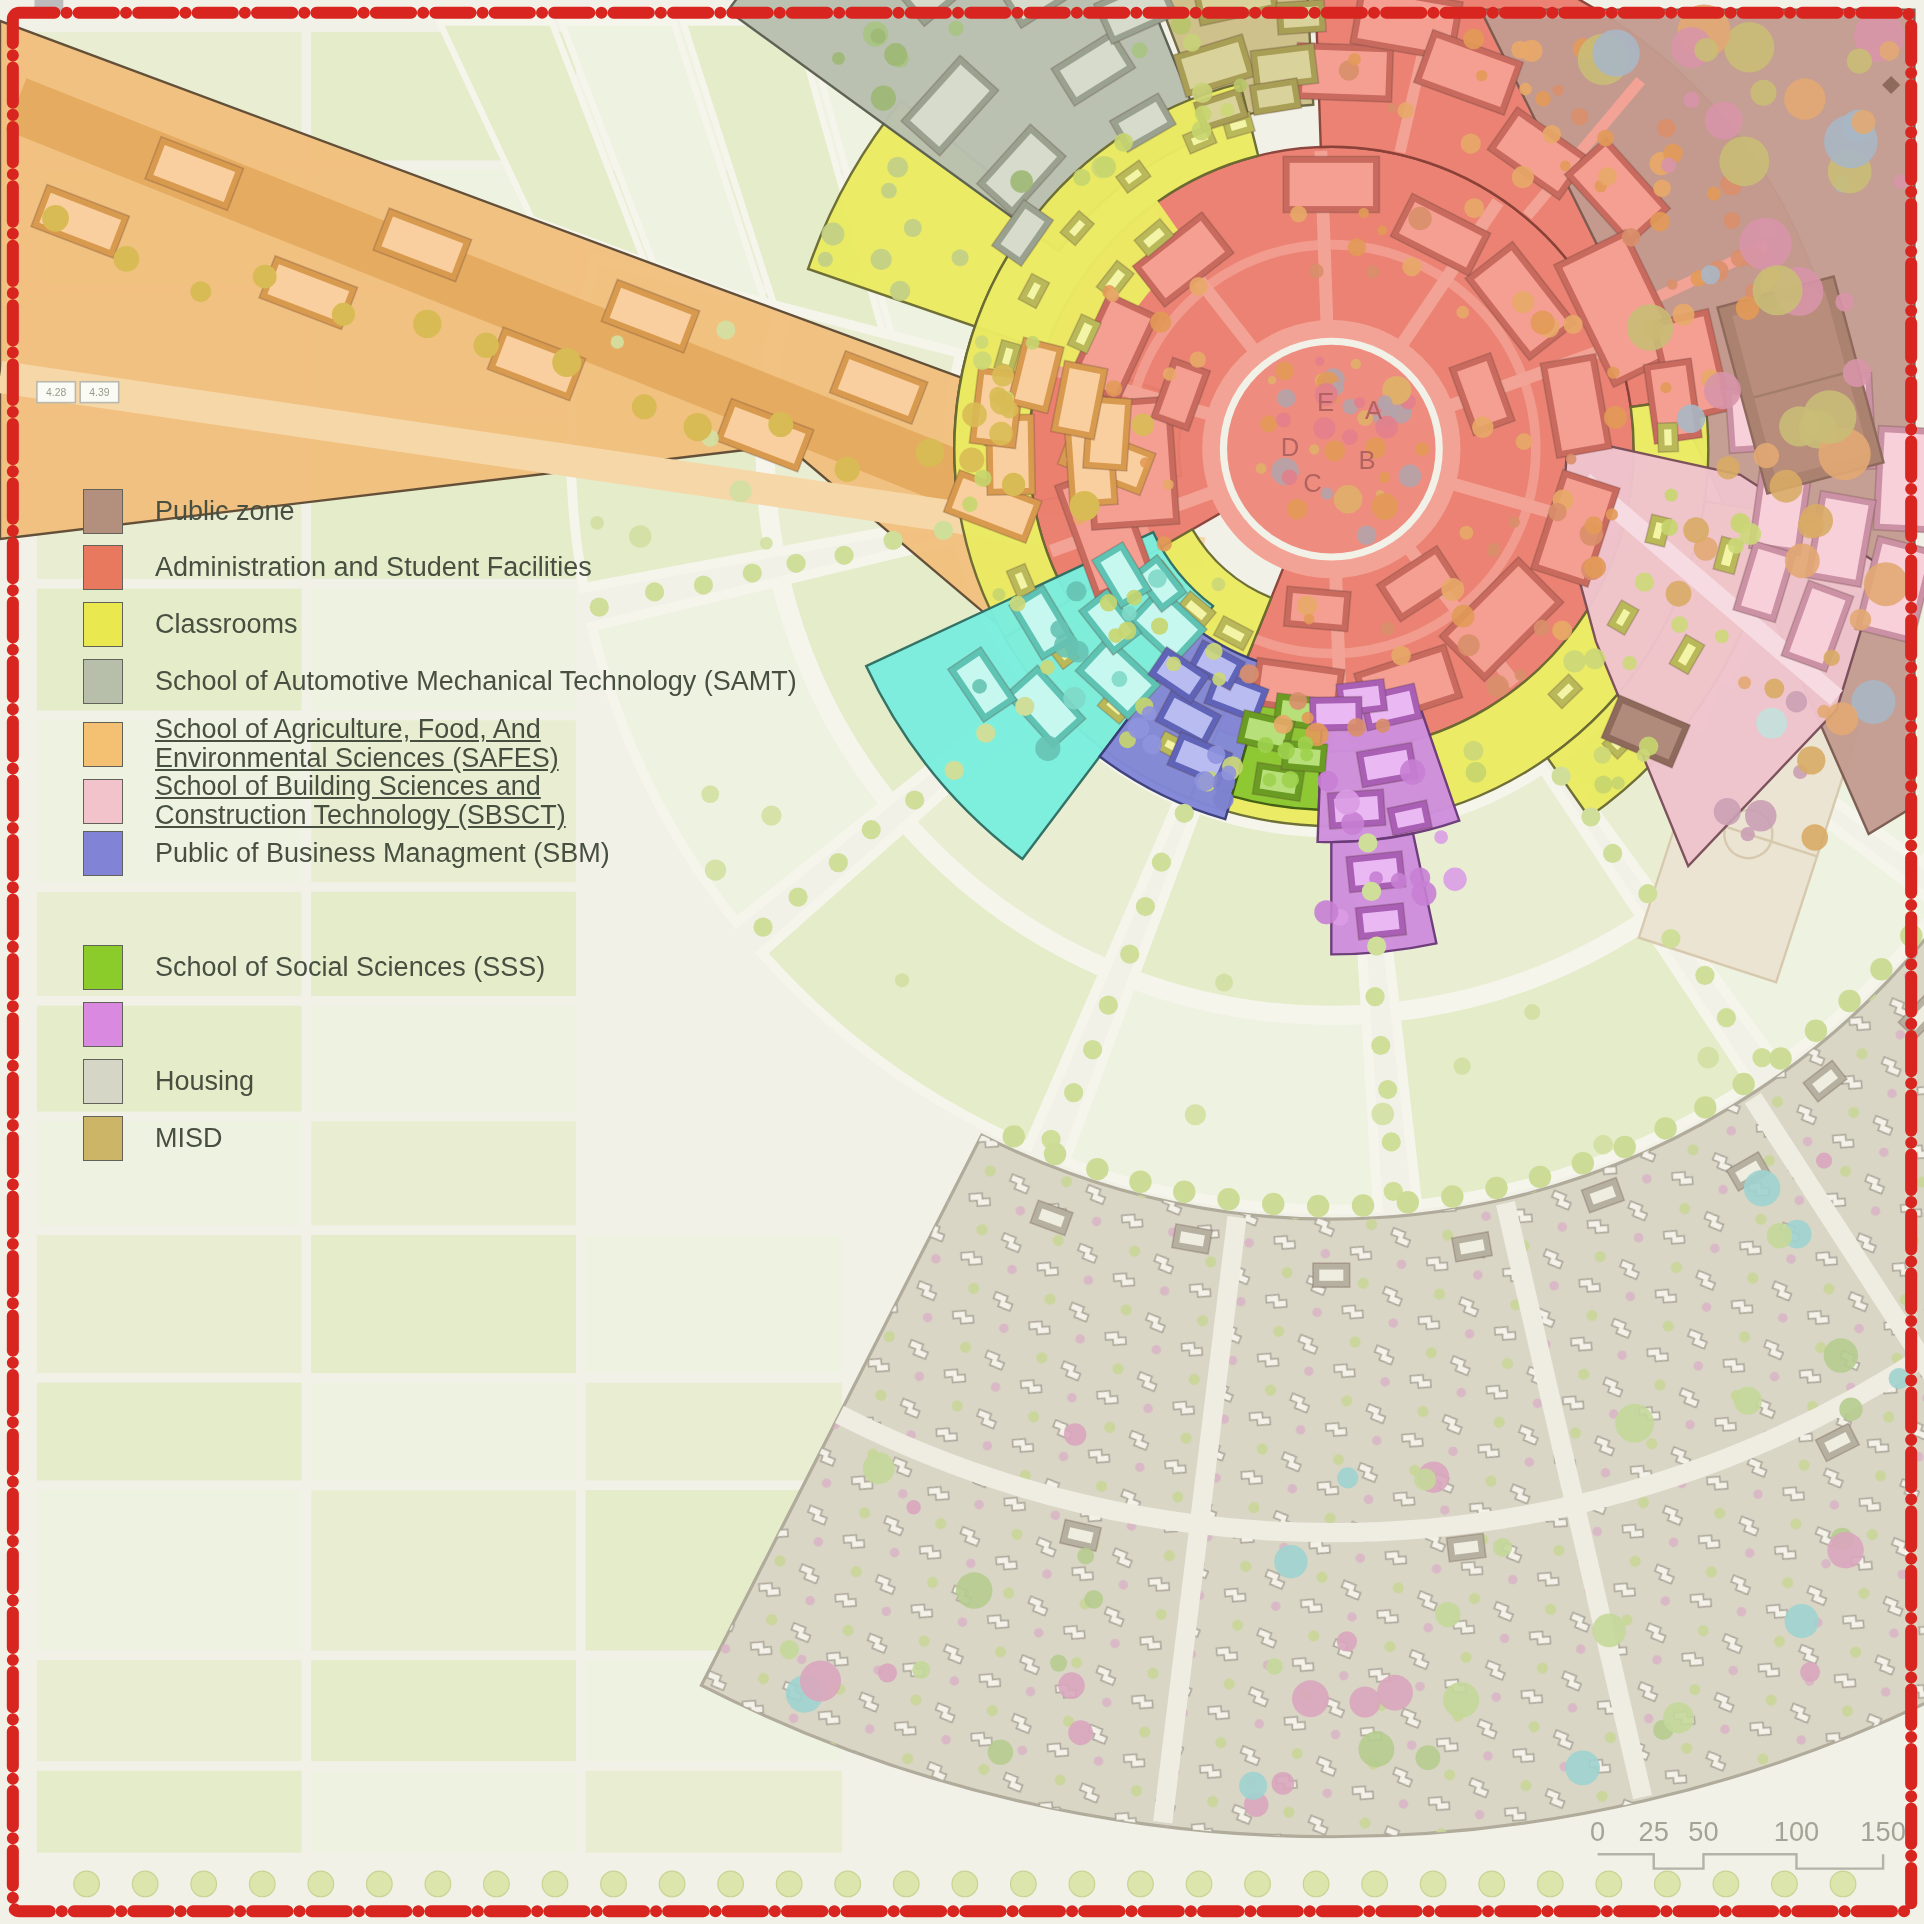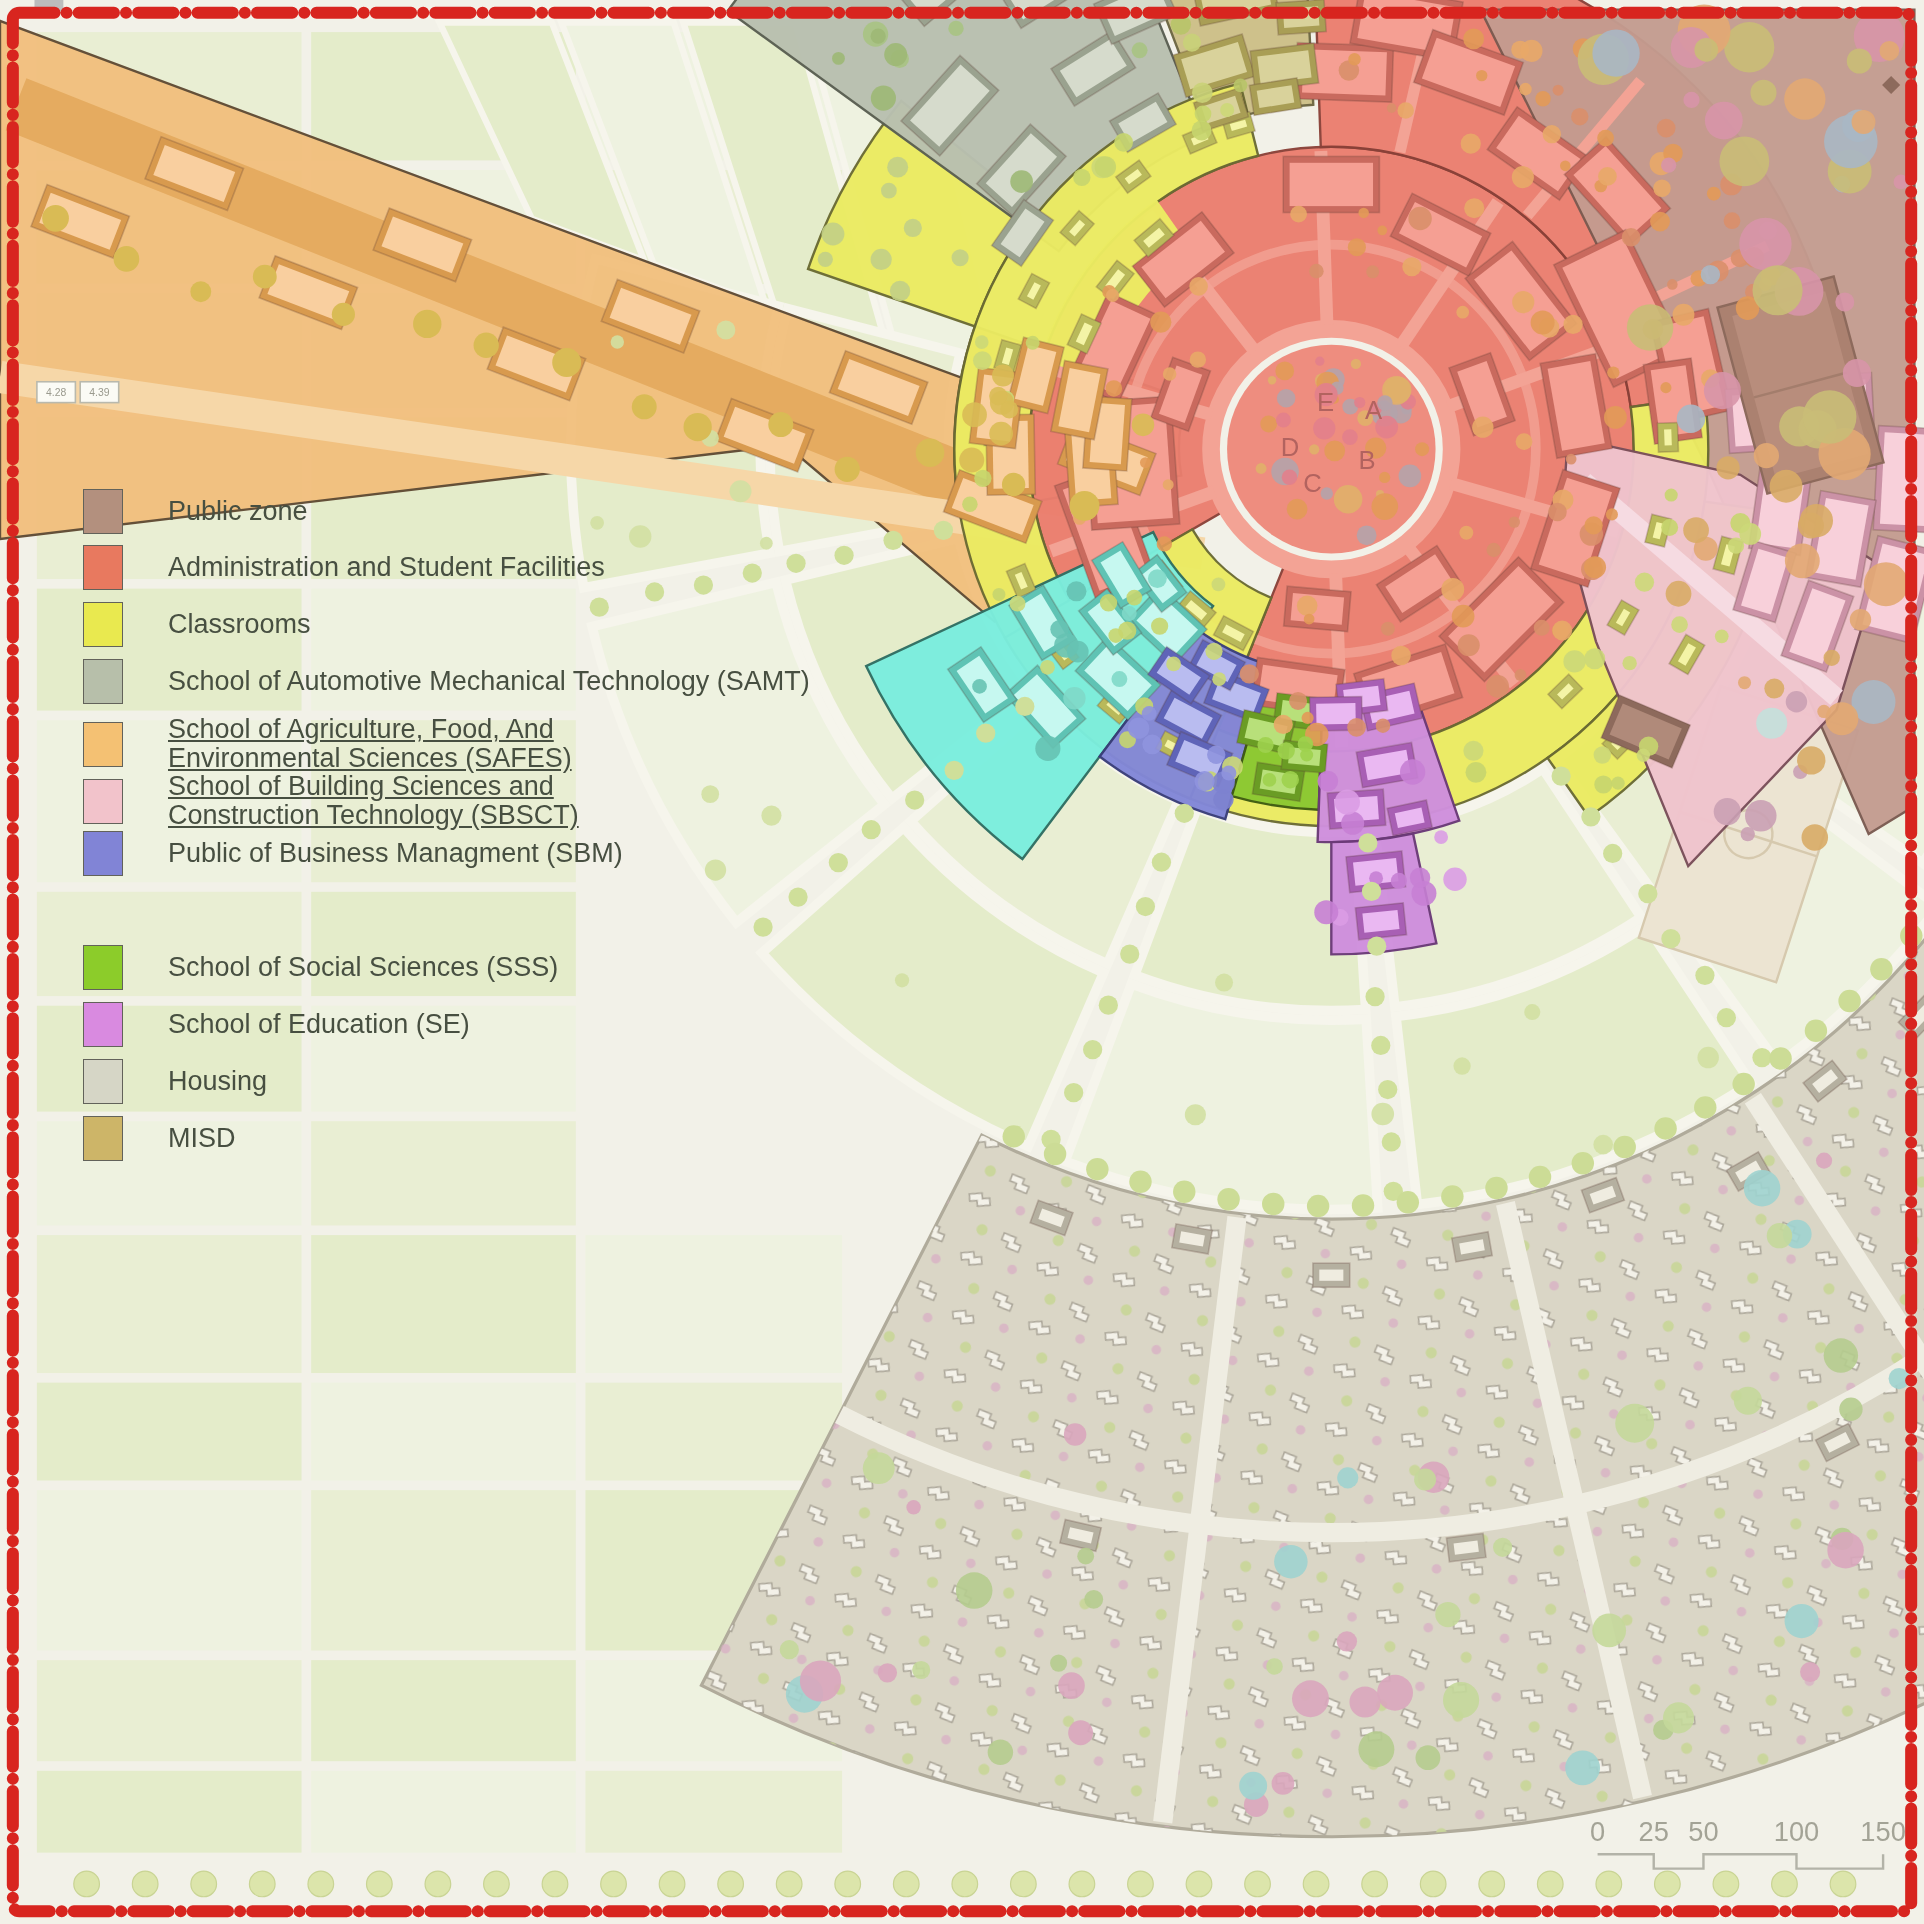--- a/index.html
+++ b/index.html
@@ -1,21 +1,21 @@
 <!DOCTYPE html>
 <html style="font-size:13px"><head>
 <meta charset="utf-8">
 <style>
   html,body{margin:0;padding:0;background:#ffffff;}
   #stage{position:relative;width:1924px;height:1924px;background:#f2f1e8;font-family:"Liberation Sans",sans-serif;overflow:hidden;}
   #map{position:absolute;left:0;top:0;width:100%;height:100%;}
   .legend{position:absolute;left:0;top:0;width:100%;height:100%;pointer-events:none;}
   .lrow{position:absolute;left:83px;display:flex;align-items:center;}
   .sw{display:inline-block;width:40px;height:45px;border:1.6px solid #62625a;box-sizing:border-box;flex:0 0 auto;}
-  .lbl{margin-left:45px;font-size:27px;line-height:1.08;color:#474f41;width:722px;}
+  .lbl{margin-left:32px;font-size:27px;line-height:1.08;color:#474f41;width:722px;}
   .lbl.narrow{width:449px;text-decoration:underline;}
   svg text{font-family:"Liberation Sans",sans-serif;}
   .plazaLetter{font-size:32px;fill:#b2635f;}
   .scaleNum{font-size:34px;fill:#a3a396;text-anchor:middle;}
   .parcelTxt{font-size:13px;fill:#9a9a8e;text-anchor:middle;}
 </style>
 </head>
 <body>
 
 <div id="stage">
@@ -1214,21 +1214,20 @@
     <div class="lrow" style="top:831px">
         <span class="sw" style="background: rgb(129, 132, 214);"></span>
         <span class="lbl">Public of Business Managment (SBM)</span>
       </div>
     <div class="lrow" style="top:945px">
         <span class="sw" style="background: rgb(140, 204, 42);"></span>
         <span class="lbl">School of Social Sciences (SSS)</span>
       </div>
     <div class="lrow" style="top:1002px">
         <span class="sw" style="background: rgb(217, 138, 224);"></span>
-        <span class="lbl">School of Education (SE)</span>
       </div>
     <div class="lrow" style="top:1116px">
         <span class="sw" style="background: rgb(205, 181, 104);"></span>
         <span class="lbl">MISD</span>
       </div>
     <div class="lrow" style="top:1059px">
         <span class="sw" style="background: rgb(214, 214, 198);"></span>
         <span class="lbl">Housing</span>
       </div>
   </div>

